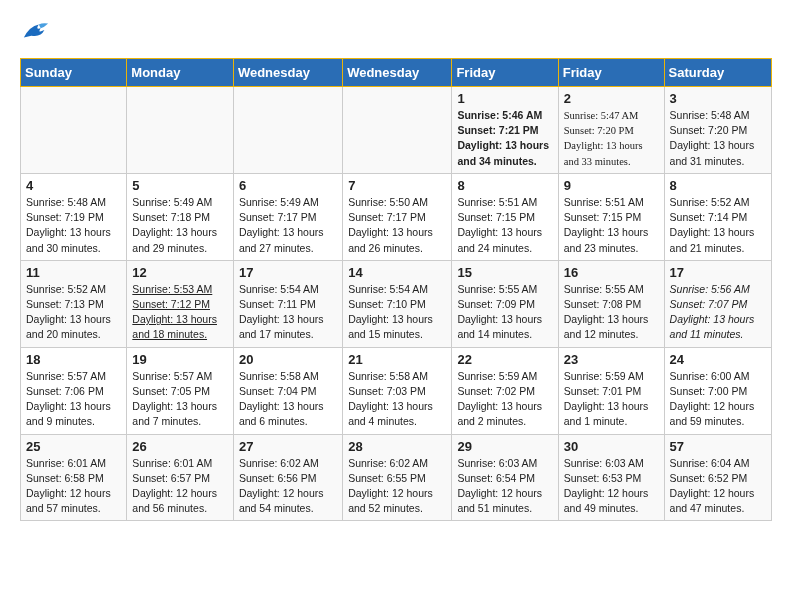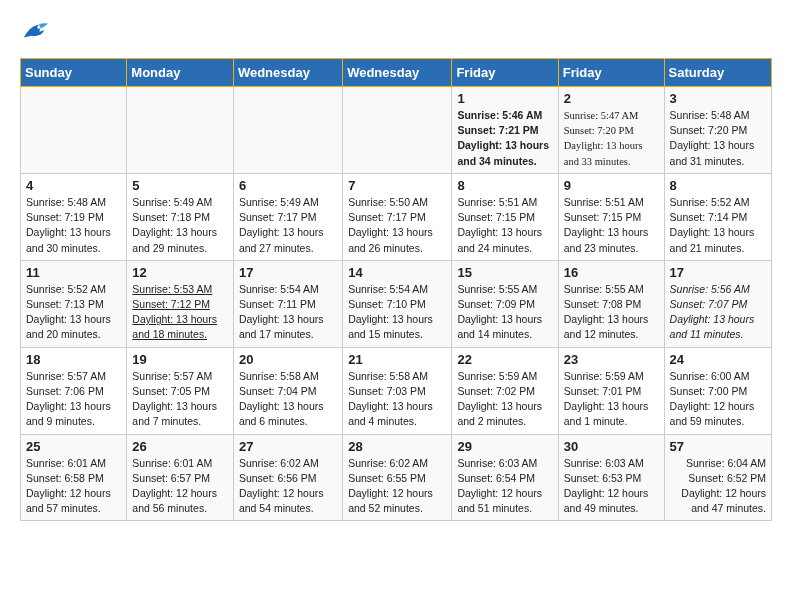--- a/index.html
+++ b/index.html
@@ -340,20 +340,20 @@
         </td>
         <td>
           <span class="day-num">30</span>
           <div class="cell-content" style="white-space: pre-line;">Sunrise: 6:03 AM
 Sunset: 6:53 PM
 Daylight: 12 hours
 and 49 minutes.</div>
         </td>
         <td>
           <span class="day-num">57</span>
-          <div class="cell-content" style="white-space: pre-line; text-align: right;">Sunrise: 6:04 AM
+          <div class="cell-content" style="white-space: pre-line;">Sunrise: 6:04 AM
 Sunset: 6:52 PM
 Daylight: 12 hours
 and 47 minutes.</div>
         </td>
       </tr>
     </tbody>
 </table>
 
 </body></html>

